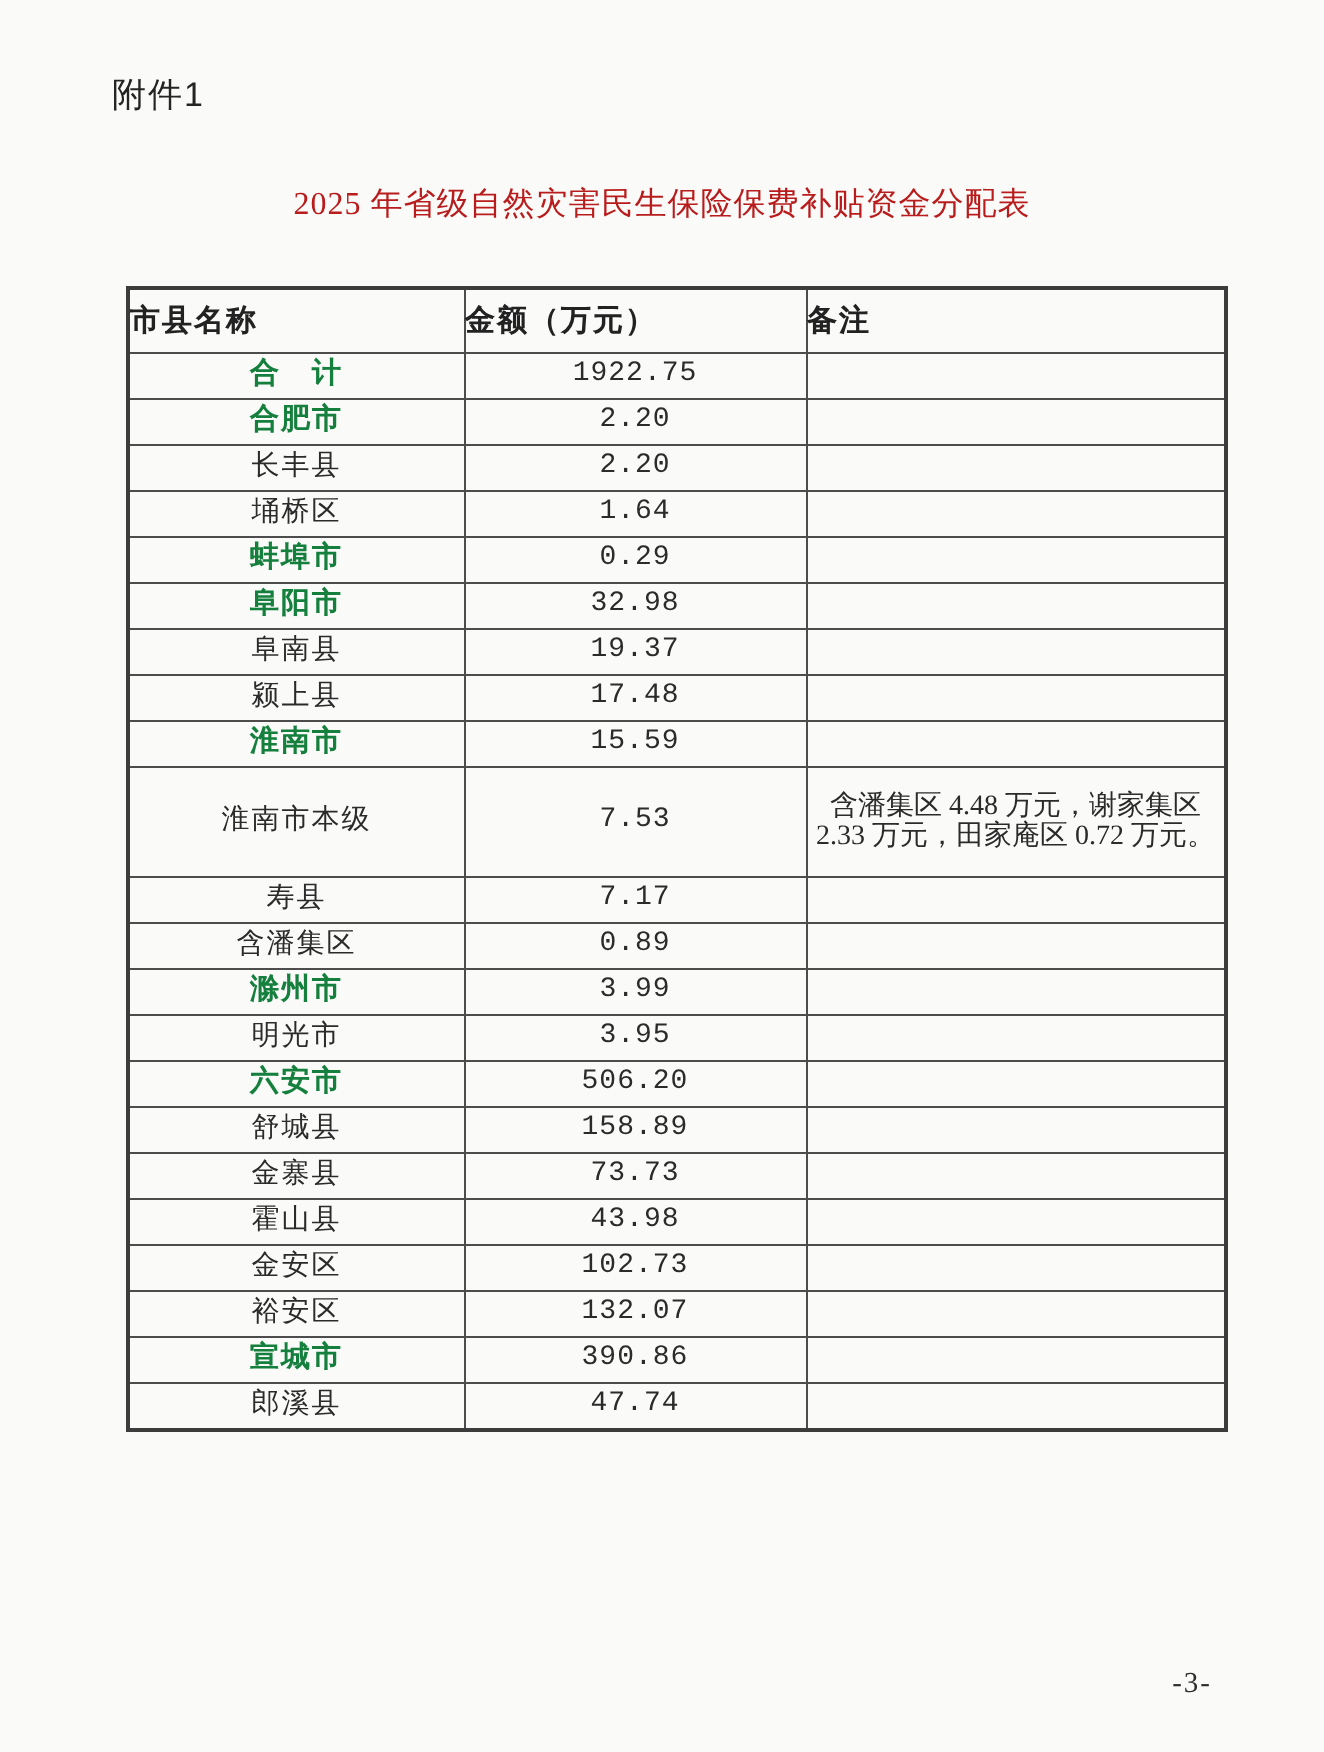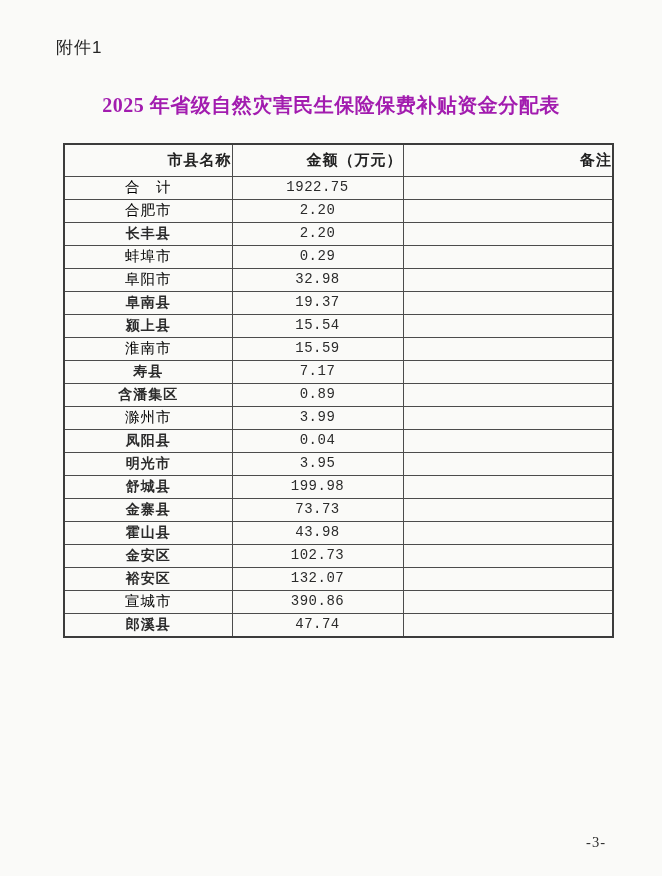--- a/index.html
+++ b/index.html
@@ -22,23 +22,23 @@
     font-family: "Liberation Sans", "DejaVu Sans", sans-serif;
     font-size: 17px;
     color: #242424;
     letter-spacing: 1px;
   }
   .title {
     position: absolute;
     left: 0; right: 0; top: 92px;
     margin: 0;
     text-align: center;
-    font-size: 20px;
-    font-weight: bold;
-    color: #a21caf;
+    font-size: 16px;
+    font-weight: normal;
+    color: #b91c1c;
     letter-spacing: 0.5px;
     font-family: "Liberation Serif", "DejaVu Serif", serif;
   }
   table.alloc {
     position: absolute;
     left: 63px; top: 143px;
     width: 549px;
     border-collapse: collapse;
     table-layout: fixed;
     background: transparent;
@@ -46,40 +46,40 @@
   table.alloc, table.alloc th, table.alloc td {
     border: 1px solid #4c4c4c;
   }
   table.alloc { border: 2px solid #3c3c3c; }
   table.alloc th {
     height: 31px;
     font-family: "Liberation Sans", "DejaVu Sans", sans-serif;
     font-weight: bold;
     font-size: 15px;
     color: #222;
-    text-align: right;
+    text-align: left;
     padding: 0;
     letter-spacing: 1px;
   }
   table.alloc td {
     height: 22px;
     padding: 0 4px;
     text-align: center;
     font-size: 14px;
     line-height: 1.1;
     color: #2b2b2b;
     overflow: hidden;
   }
   table.alloc tr.tall td { height: 54px; }
-  td.name-cell { font-family: "Liberation Serif", "DejaVu Serif", serif; letter-spacing: 1px; font-weight: bold; }
+  td.name-cell { font-family: "Liberation Serif", "DejaVu Serif", serif; letter-spacing: 1px; }
   tr.city td.name-cell {
     font-family: "Liberation Sans", "DejaVu Sans", sans-serif;
-    font-weight: normal;
+    font-weight: bold;
     font-size: 14.5px;
-    color: #000000;
+    color: #15803d;
   }
   td.amount-cell {
     font-family: Liberation Mono, monospace;
     font-size: 14.5px;
     letter-spacing: 0.5px;
   }
   td.remark-cell {
     text-align: left;
     font-size: 13.5px;
     line-height: 1.55;
@@ -126,73 +126,83 @@
         <tr class="city">
           <td class="name-cell">合肥市</td>
           <td class="amount-cell">2.20</td>
           <td class="remark-cell"></td>
         </tr>
         <tr>
           <td class="name-cell">长丰县</td>
           <td class="amount-cell">2.20</td>
           <td class="remark-cell"></td>
         </tr>
+        <tr>
+          <td class="name-cell">埇桥区</td>
+          <td class="amount-cell">1.64</td>
+          <td class="remark-cell"></td>
+        </tr>
         <tr class="city">
           <td class="name-cell">蚌埠市</td>
           <td class="amount-cell">0.29</td>
           <td class="remark-cell"></td>
         </tr>
         <tr class="city">
           <td class="name-cell">阜阳市</td>
           <td class="amount-cell">32.98</td>
           <td class="remark-cell"></td>
         </tr>
         <tr>
           <td class="name-cell">阜南县</td>
           <td class="amount-cell">19.37</td>
           <td class="remark-cell"></td>
         </tr>
         <tr>
           <td class="name-cell">颍上县</td>
-          <td class="amount-cell">15.54</td>
+          <td class="amount-cell">17.48</td>
           <td class="remark-cell"></td>
         </tr>
         <tr class="city">
           <td class="name-cell">淮南市</td>
           <td class="amount-cell">15.59</td>
           <td class="remark-cell"></td>
         </tr>
+        <tr class="tall">
+          <td class="name-cell">淮南市本级</td>
+          <td class="amount-cell">7.53</td>
+          <td class="remark-cell">含潘集区 4.48 万元，谢家集区 2.33 万元，田家庵区 0.72 万元。</td>
+        </tr>
         <tr>
           <td class="name-cell">寿县</td>
           <td class="amount-cell">7.17</td>
           <td class="remark-cell"></td>
         </tr>
         <tr>
           <td class="name-cell">含潘集区</td>
           <td class="amount-cell">0.89</td>
           <td class="remark-cell"></td>
         </tr>
         <tr class="city">
           <td class="name-cell">滁州市</td>
           <td class="amount-cell">3.99</td>
           <td class="remark-cell"></td>
         </tr>
         <tr>
-          <td class="name-cell">凤阳县</td>
-          <td class="amount-cell">0.04</td>
-          <td class="remark-cell"></td>
-        </tr>
-        <tr>
           <td class="name-cell">明光市</td>
           <td class="amount-cell">3.95</td>
           <td class="remark-cell"></td>
         </tr>
+        <tr class="city">
+          <td class="name-cell">六安市</td>
+          <td class="amount-cell">506.20</td>
+          <td class="remark-cell"></td>
+        </tr>
         <tr>
           <td class="name-cell">舒城县</td>
-          <td class="amount-cell">199.98</td>
+          <td class="amount-cell">158.89</td>
           <td class="remark-cell"></td>
         </tr>
         <tr>
           <td class="name-cell">金寨县</td>
           <td class="amount-cell">73.73</td>
           <td class="remark-cell"></td>
         </tr>
         <tr>
           <td class="name-cell">霍山县</td>
           <td class="amount-cell">43.98</td>

